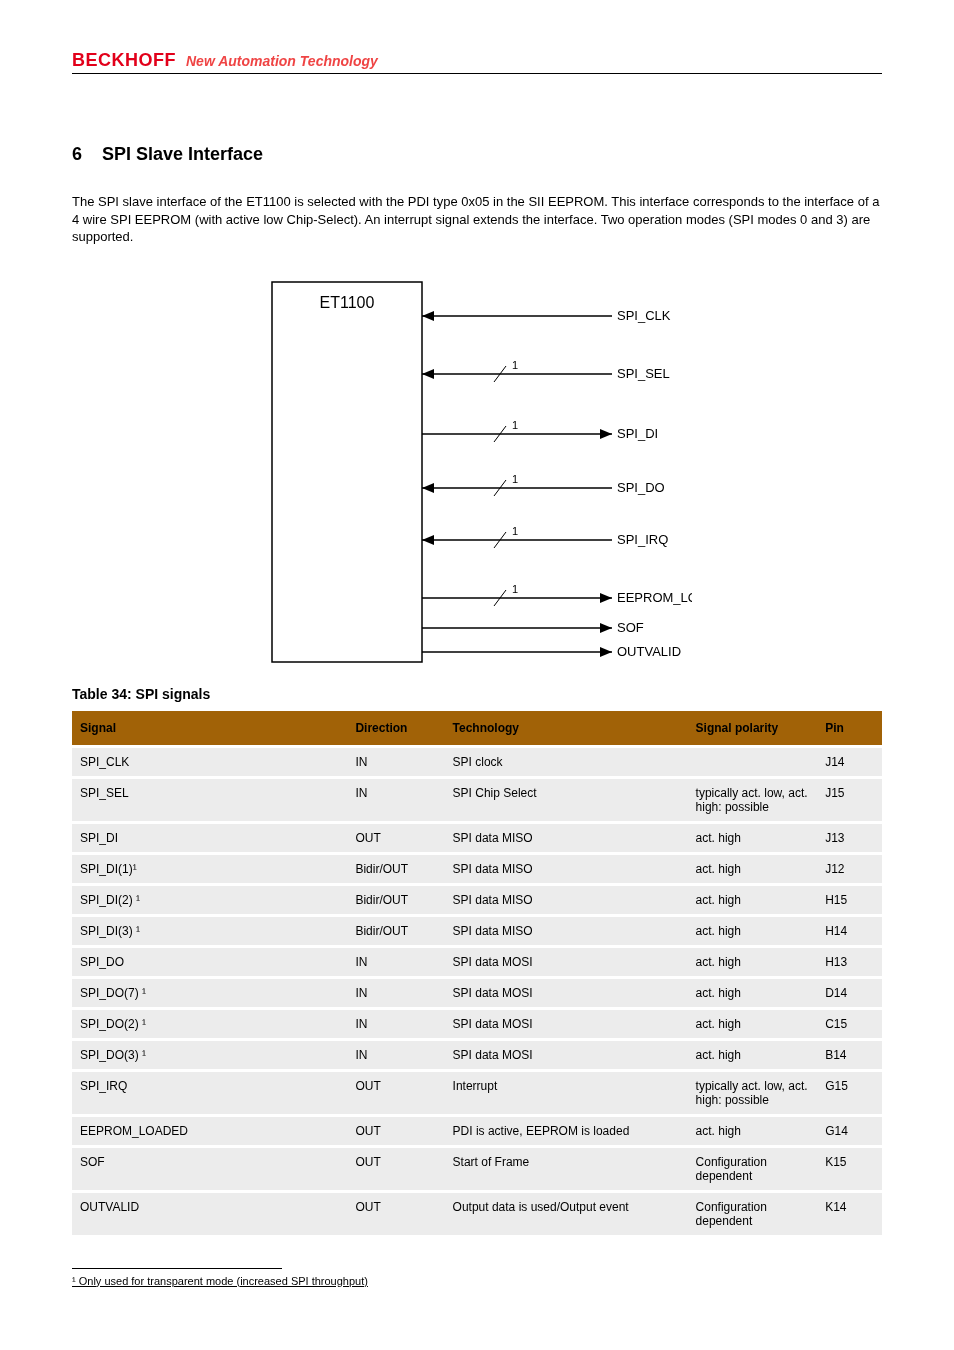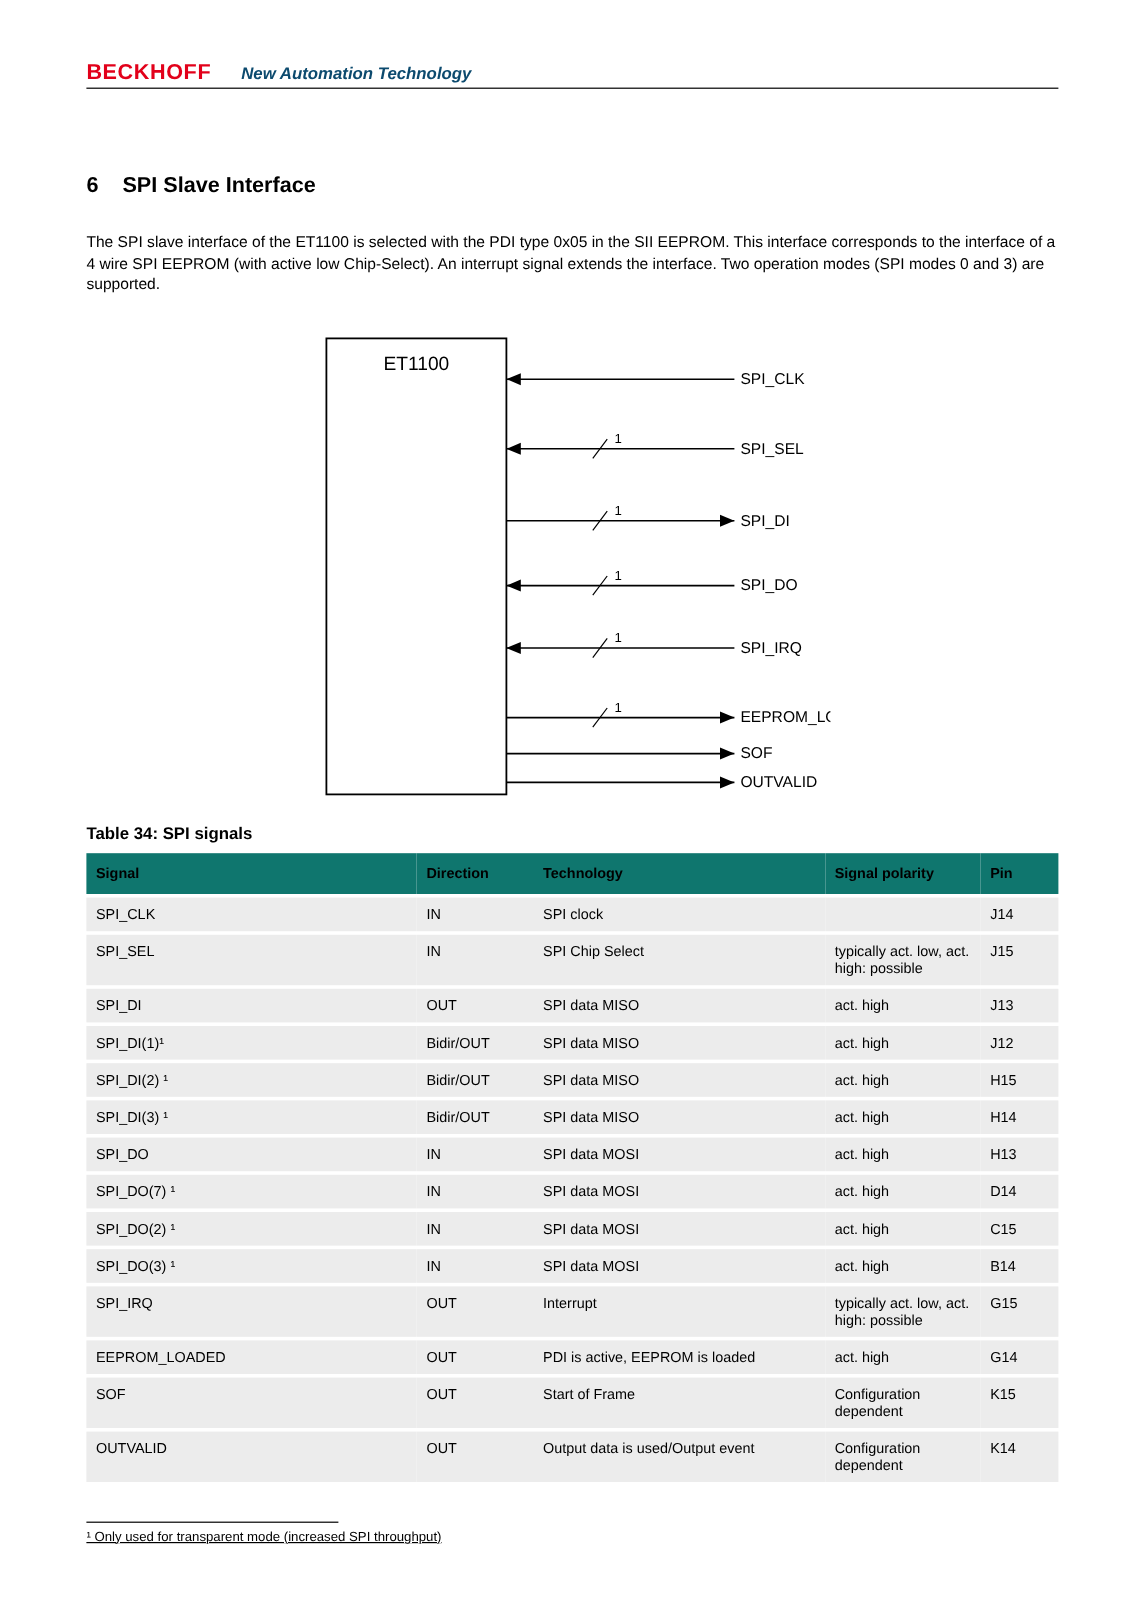--- a/index.html
+++ b/index.html
@@ -20,28 +20,28 @@
     border-bottom: 1.5px solid #000;
     padding-bottom: 2px;
     margin-bottom: 8px;
   }
   .brand-beckhoff {
     font-family: "Arial Black", Arial, sans-serif;
     font-weight: 900;
     color: #e2001a;
     font-size: 18px;
     letter-spacing: 0.5px;
-    margin-right: 25px;
+    margin-right: 10px;
   }
   .brand-tagline {
     font-family: Arial, sans-serif;
     font-weight: bold;
     font-style: italic;
     font-size: 14px;
-    color: #0c4a6e;
+    color: #ef4444;
   }
   .section-title {
     font-size: 18px;
     font-weight: bold;
     margin: 70px 0 28px 0;
   }
   .intro {
     font-size: 13px;
     line-height: 1.35;
   }
@@ -55,21 +55,21 @@
     font-weight: bold;
     margin: 6px 0 30px 0;
   }
   table.spi {
     width: 100%;
     border-collapse: separate;
     border-spacing: 0 3px;
     font-size: 12px;
   }
   table.spi th {
-    background: #0f766e;
+    background: #a16207;
     text-align: left;
     font-weight: bold;
     padding: 10px 8px;
     vertical-align: top;
   }
   table.spi td {
     background: #ececec;
     padding: 7px 8px;
     vertical-align: top;
   }

